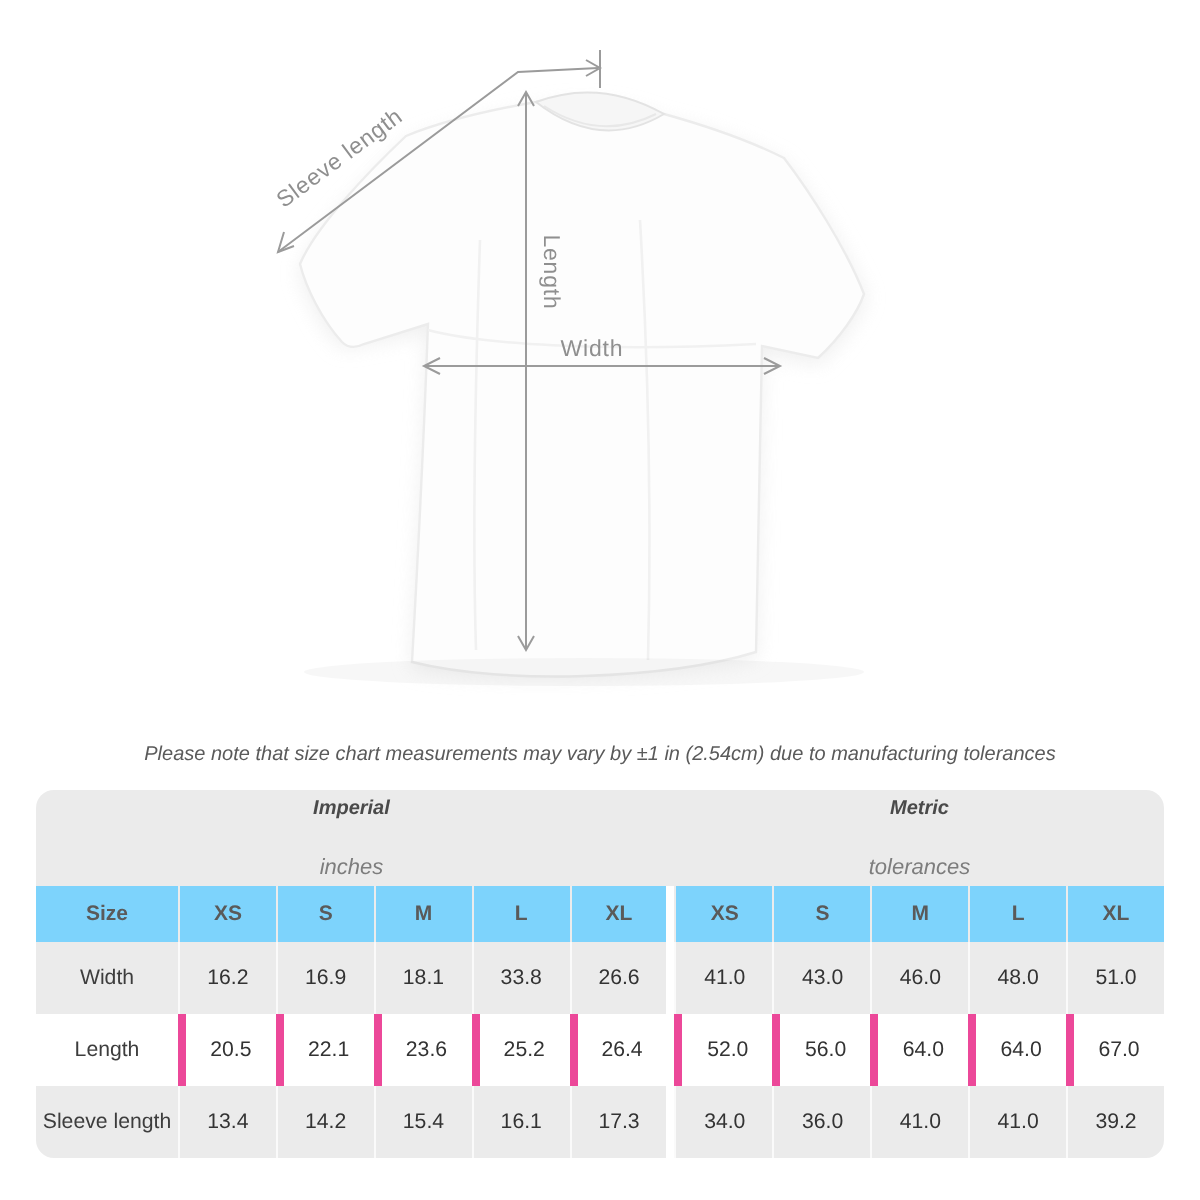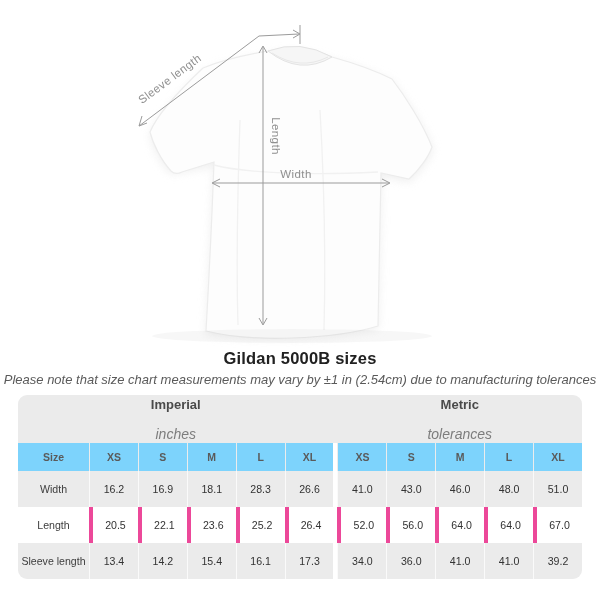--- a/index.html
+++ b/index.html
@@ -6,32 +6,32 @@
   #page{position:relative;width:600px;height:600px;background:#ffffff;overflow:hidden;
         font-family:"Liberation Sans","DejaVu Sans",sans-serif;}
 
   
   #diagram{position:absolute;left:0;top:0;width:600px;height:348px;}
 
   
   #chart-title{position:absolute;left:0;top:349px;width:600px;text-align:center;
 oo               font-size:16.5px;font-weight:bold;color:#212121;letter-spacing:.2px;}
   #chart-note{position:absolute;left:0;top:372px;width:600px;text-align:center;
-              font-size:13px;font-style:italic;color:#5a5a5a;}
+              font-size:10px;font-style:italic;color:#5a5a5a;}
 
   
   #size-table-wrap{position:absolute;left:18px;top:395px;width:564px;border-radius:9px;overflow:hidden;}
   table{border-collapse:separate;border-spacing:0;width:564px;table-layout:fixed;}
   col.c-label{width:71px;} col.c-gap{width:4px;}
   td{padding:0;text-align:center;vertical-align:middle;overflow:hidden;}
 
   tr.group-row td{height:48px;background:#ebebeb;}
   tr.group-row td.gap{background:#ebebeb;}
-  .grp-label{font-size:13px;font-weight:bold;color:#4a4a4a;line-height:15px;}
-  .grp-sub{font-size:14px;font-style:italic;color:#7d7d7d;line-height:13px;margin-top:16px;}
+  .grp-label{font-size:10px;font-weight:bold;font-style:italic;color:#4a4a4a;line-height:15px;}
+  .grp-sub{font-size:11px;font-style:italic;color:#7d7d7d;line-height:13px;margin-top:16px;}
 
   tr.size-row td{height:28px;background:#7dd3fc;font-size:10.5px;font-weight:bold;color:#5a5a5a;}
   tr.size-row td + td{border-left:1px solid #ececec;}
   tr.size-row td.gap{border-left:none;background:#fff;}
   tr.size-row td.after-gap{border-left:1px solid #ececec;}
 
   tr.data-row td{height:36px;font-size:10.6px;color:#333;}
   tr.data-row td.rlabel{color:#3d3d3d;}
   tr.r-alt td{background:#ebebeb;}
   tr.r-alt td + td{border-left:1px solid rgba(255,255,255,.75);}
@@ -103,21 +103,20 @@
         <polyline points="293,30 300,34 293,38"></polyline>
         <line x1="300" y1="25" x2="300" y2="44"></line>
       </g>
     </g>
 
     <text transform="translate(172,82) rotate(-36.5)" text-anchor="middle" font-size="11.5" fill="#8f8f8f" letter-spacing="0.4">Sleeve length</text>
     <text transform="translate(272,136) rotate(90)" text-anchor="middle" font-size="11.5" fill="#8f8f8f" letter-spacing="0.4">Length</text>
     <text x="296" y="178" text-anchor="middle" font-size="11.5" fill="#8f8f8f" letter-spacing="0.4">Width</text>
   </svg>
 
-  <div id="chart-title" style="font-size:16.5px;font-weight:bold;color:#212121;">Gildan 5000B sizes</div>
   <div id="chart-note">Please note that size chart measurements may vary by ±1 in (2.54cm) due to manufacturing tolerances</div>
 
   <div id="size-table-wrap">
     <table>
       <colgroup>
         <col class="c-label">
           <col>
           <col>
           <col>
           <col>
@@ -156,21 +155,21 @@
         <td>M</td>
         <td>L</td>
         <td>XL</td>
       </tr>
 
       <tr class="data-row r-alt">
         <td class="rlabel">Width</td>
         <td>16.2</td>
         <td>16.9</td>
         <td>18.1</td>
-        <td>28.3</td>
+        <td>33.8</td>
         <td>26.6</td>
         <td class="gap"></td>
         <td>41.0</td>
         <td>43.0</td>
         <td>46.0</td>
         <td>48.0</td>
         <td>51.0</td>
       </tr>
 
       <tr class="data-row r-plain">

